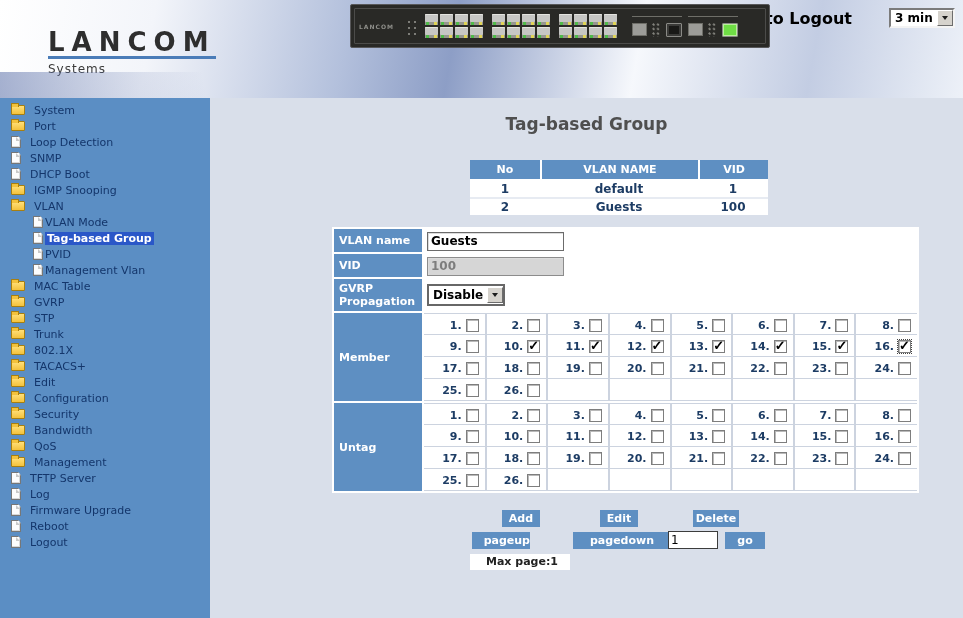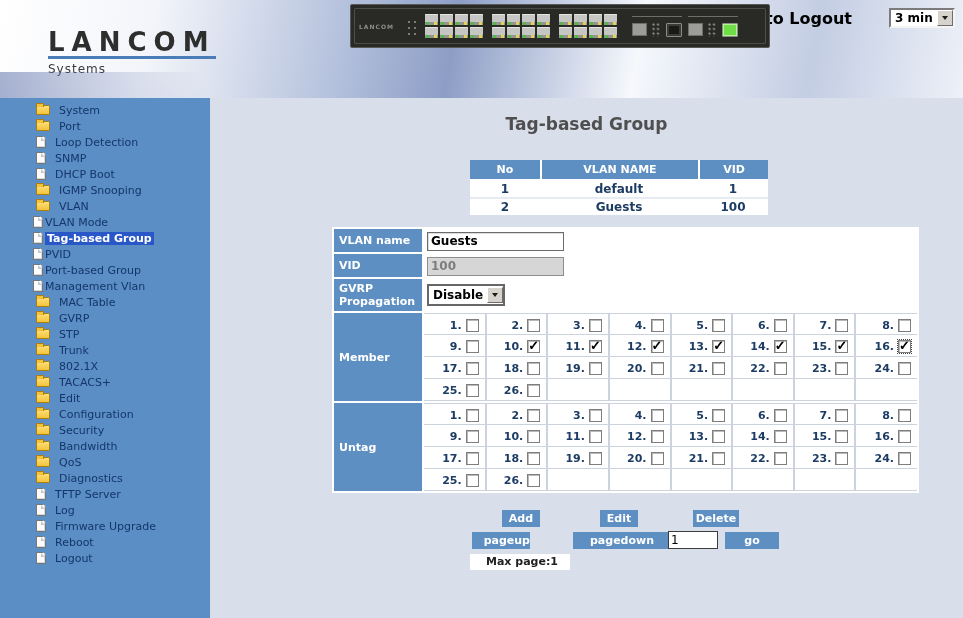--- a/index.html
+++ b/index.html
@@ -46,21 +46,21 @@
   .auto-logout-label { font-size:16px; font-weight:bold; color:#000; margin-right:2px; }
   .win-select { display:inline-flex; align-items:center; background:#fff; height:20px;
     border:2px solid; border-color:#7b7b7b #f4f4f4 #f4f4f4 #7b7b7b; }
   .win-select .val { font-size:12px; font-weight:bold; color:#000; padding:0 4px; min-width:46px; }
   .win-select .arrow-btn { width:16px; height:16px; background:#d6d3cd; border:1px solid;
     border-color:#fff #6d6d6d #6d6d6d #fff; display:flex; align-items:center; justify-content:center; }
   .tri-down { width:0; height:0; border:3px solid transparent; border-top:4px solid #1c1c1c; margin-top:3px; }
 
   
   .sidebar { position:absolute; left:0; top:98px; width:210px; height:520px; background:#5b8ec4; padding-top:4px; }
-  .menu-item { display:flex; align-items:center; height:16px; padding-left:36px; cursor:pointer; }
+  .menu-item { display:flex; align-items:center; height:16px; padding-left:11px; cursor:pointer; }
   .menu-item.indent { padding-left:33px; }
   .menu-label { font-size:11px; color:#14366b; margin-left:9px; white-space:nowrap; }
   .menu-item.indent .menu-label { margin-left:2px; }
   .menu-item.selected .menu-label { background:#2a57c8; color:#ffffff; font-weight:bold; padding:0 2px; }
   .folder-icon { width:14px; height:10px; background:linear-gradient(#ffe07a,#f3c23c); border:1px solid #a87f10;
     border-radius:1px; position:relative; flex:none; }
   .folder-icon::before { content:""; position:absolute; top:-3px; left:-1px; width:6px; height:3px;
     background:#f3c23c; border:1px solid #a87f10; border-bottom:none; border-radius:1px 1px 0 0; }
   .file-icon { width:10px; height:12px; background:#fdfdfd; border:1px solid #777; position:relative; flex:none;
     clip-path:polygon(0 0, 72% 0, 100% 30%, 100% 100%, 0 100%); box-shadow:inset -1px -1px 0 #d8d8d8; }
@@ -111,21 +111,21 @@
   .actions { position:absolute; left:260px; top:412px; width:310px; height:64px; }
   .btn { position:absolute; height:17px; background:#5e8fc2; color:#fff; font-family:inherit;
     font-size:11px; font-weight:bold; border:none; text-align:center; line-height:17px; cursor:pointer; }
   .btn-add { left:32px; top:0; width:38px; }
   .btn-edit { left:130px; top:0; width:38px; }
   .btn-delete { left:223px; top:0; width:46px; }
   .btn-pageup { left:2px; top:22px; width:58px;text-align:right; }
   .btn-pagedown { left:103px; top:22px; width:98px; }
   .page-input { position:absolute; left:198px; top:21px; width:50px; height:18px; border:1px solid #3c3c3c;
     font-family:inherit; font-size:12px; padding:0 2px; }
-  .btn-go { left:255px; top:22px; width:54px;text-align:center; }
+  .btn-go { left:255px; top:22px; width:40px;text-align:center; }
   .max-page { position:absolute; left:0; top:44px; width:100px; height:16px; background:#fff;
     font-size:11px; font-weight:bold; color:#222; line-height:16px; padding-left:16px; }
 </style>
 </head>
 <body>
 
 <div class="header">
   <div class="logo">
     <div class="logo-title">LANCOM</div>
     <div class="logo-sub">Systems</div>
@@ -238,26 +238,20 @@
     <div class="menu-item indent">
       <span class="file-icon">
         <span class="fold"></span>
       </span>
       <span class="menu-label">PVID</span>
     </div>
     <div class="menu-item indent">
       <span class="file-icon">
         <span class="fold"></span>
       </span>
-      <span class="menu-label">Port-based Group</span>
-    </div>
-    <div class="menu-item indent">
-      <span class="file-icon">
-        <span class="fold"></span>
-      </span>
       <span class="menu-label">Management Vlan</span>
     </div>
     <div class="menu-item">
       <span class="folder-icon"></span>
       <span class="menu-label">MAC Table</span>
     </div>
     <div class="menu-item">
       <span class="folder-icon"></span>
       <span class="menu-label">GVRP</span>
     </div>
@@ -292,21 +286,21 @@
     <div class="menu-item">
       <span class="folder-icon"></span>
       <span class="menu-label">Bandwidth</span>
     </div>
     <div class="menu-item">
       <span class="folder-icon"></span>
       <span class="menu-label">QoS</span>
     </div>
     <div class="menu-item">
       <span class="folder-icon"></span>
-      <span class="menu-label">Diagnostics</span>
+      <span class="menu-label">Management</span>
     </div>
     <div class="menu-item">
       <span class="file-icon">
         <span class="fold"></span>
       </span>
       <span class="menu-label">TFTP Server</span>
     </div>
     <div class="menu-item">
       <span class="file-icon">
         <span class="fold"></span>

